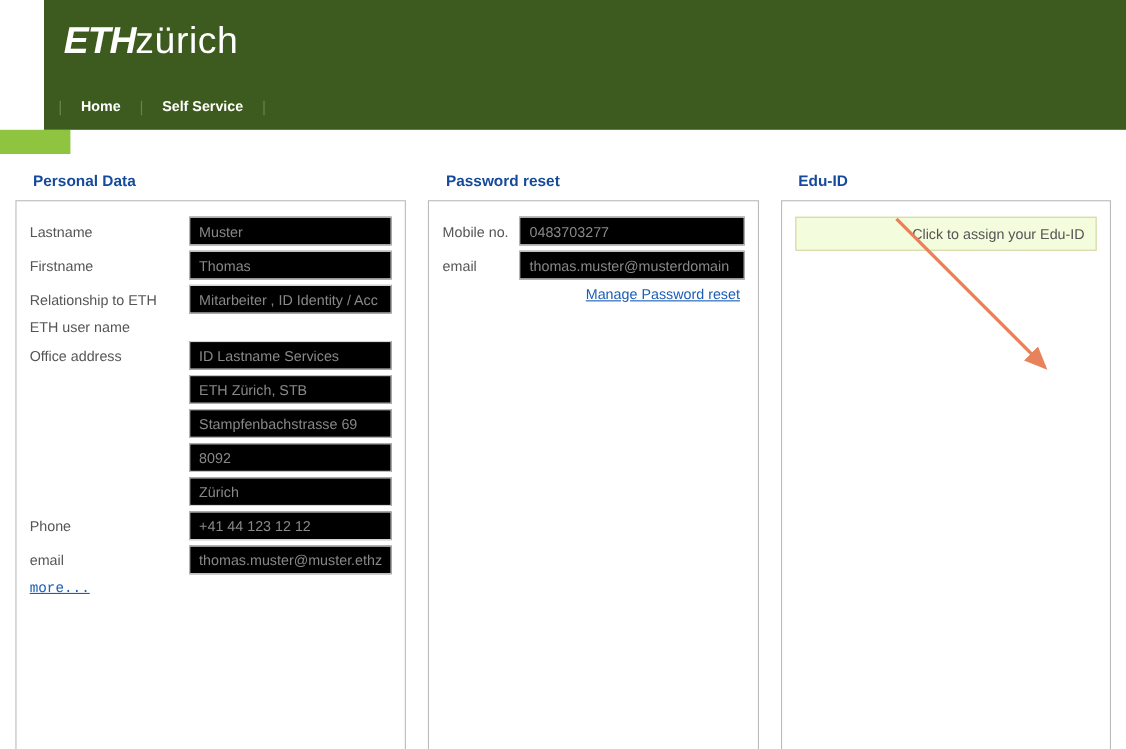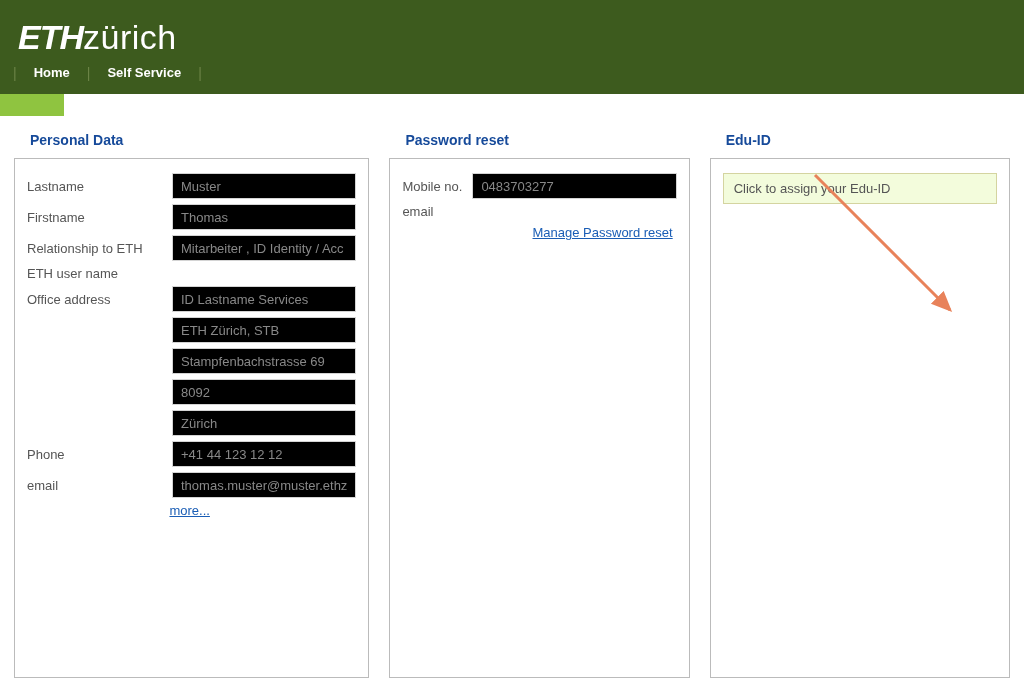--- a/index.html
+++ b/index.html
@@ -5,22 +5,23 @@
     * { box-sizing: border-box; margin: 0; padding: 0; }
     body {
       font-family: Arial, Helvetica, sans-serif;
       font-size: 13px;
       color: #333;
       background: #fff;
       width: 1024px;
     }
     .header {
       background: #3d5b1e;
-      height: 94px;
+      height: 118px;
       position: relative;
+      margin-left: 40px;
     }
     .logo {
       position: absolute;
       top: 18px;
       left: 18px;
       color: #fff;
       font-size: 34px;
       font-weight: 300;
       letter-spacing: 0.5px;
     }
@@ -101,38 +102,39 @@
     .offset {
       margin-left: 145px;
     }
     .link {
       color: #1a5db5;
       text-decoration: underline;
       font-size: 13px;
       cursor: pointer;
     }
     .more-link {
-      text-align: center;
+      text-align: left;
       margin-top: 4px;
       padding-right: 4px;
+      font-family: Liberation Mono, monospace;
     }
     .manage-link {
       text-align: right;
       margin-top: 6px;
       padding-right: 4px;
     }
     .eduid-btn {
       background: #f3fcdc;
       border: 1px solid #d4d4a0;
       padding: 7px 10px;
       color: #555;
       font-size: 13px;
       cursor: pointer;
       width: 100%;
-      text-align: left;
+      text-align: right;
     }
     .arrow-annotation {
       position: absolute;
       pointer-events: none;
     }
   </style>
 </head>
 <body>
 
 <div class="header">
@@ -201,20 +203,21 @@
 
   <div class="column" style="flex:0.9">
     <div class="col-title">Password reset</div>
     <div class="panel">
       <div class="row">
         <div class="row-label-sm">Mobile no.</div>
         <div class="field">0483703277</div>
       </div>
       <div class="row">
         <div class="row-label-sm">email</div>
+        <div class="field">thomas.muster@musterdomain</div>
       </div>
       <div class="manage-link">
         <span class="link">Manage Password reset</span>
       </div>
     </div>
   </div>
 
   <div class="column" style="flex:0.9; position:relative;">
     <div class="col-title">Edu-ID</div>
     <div class="panel">

